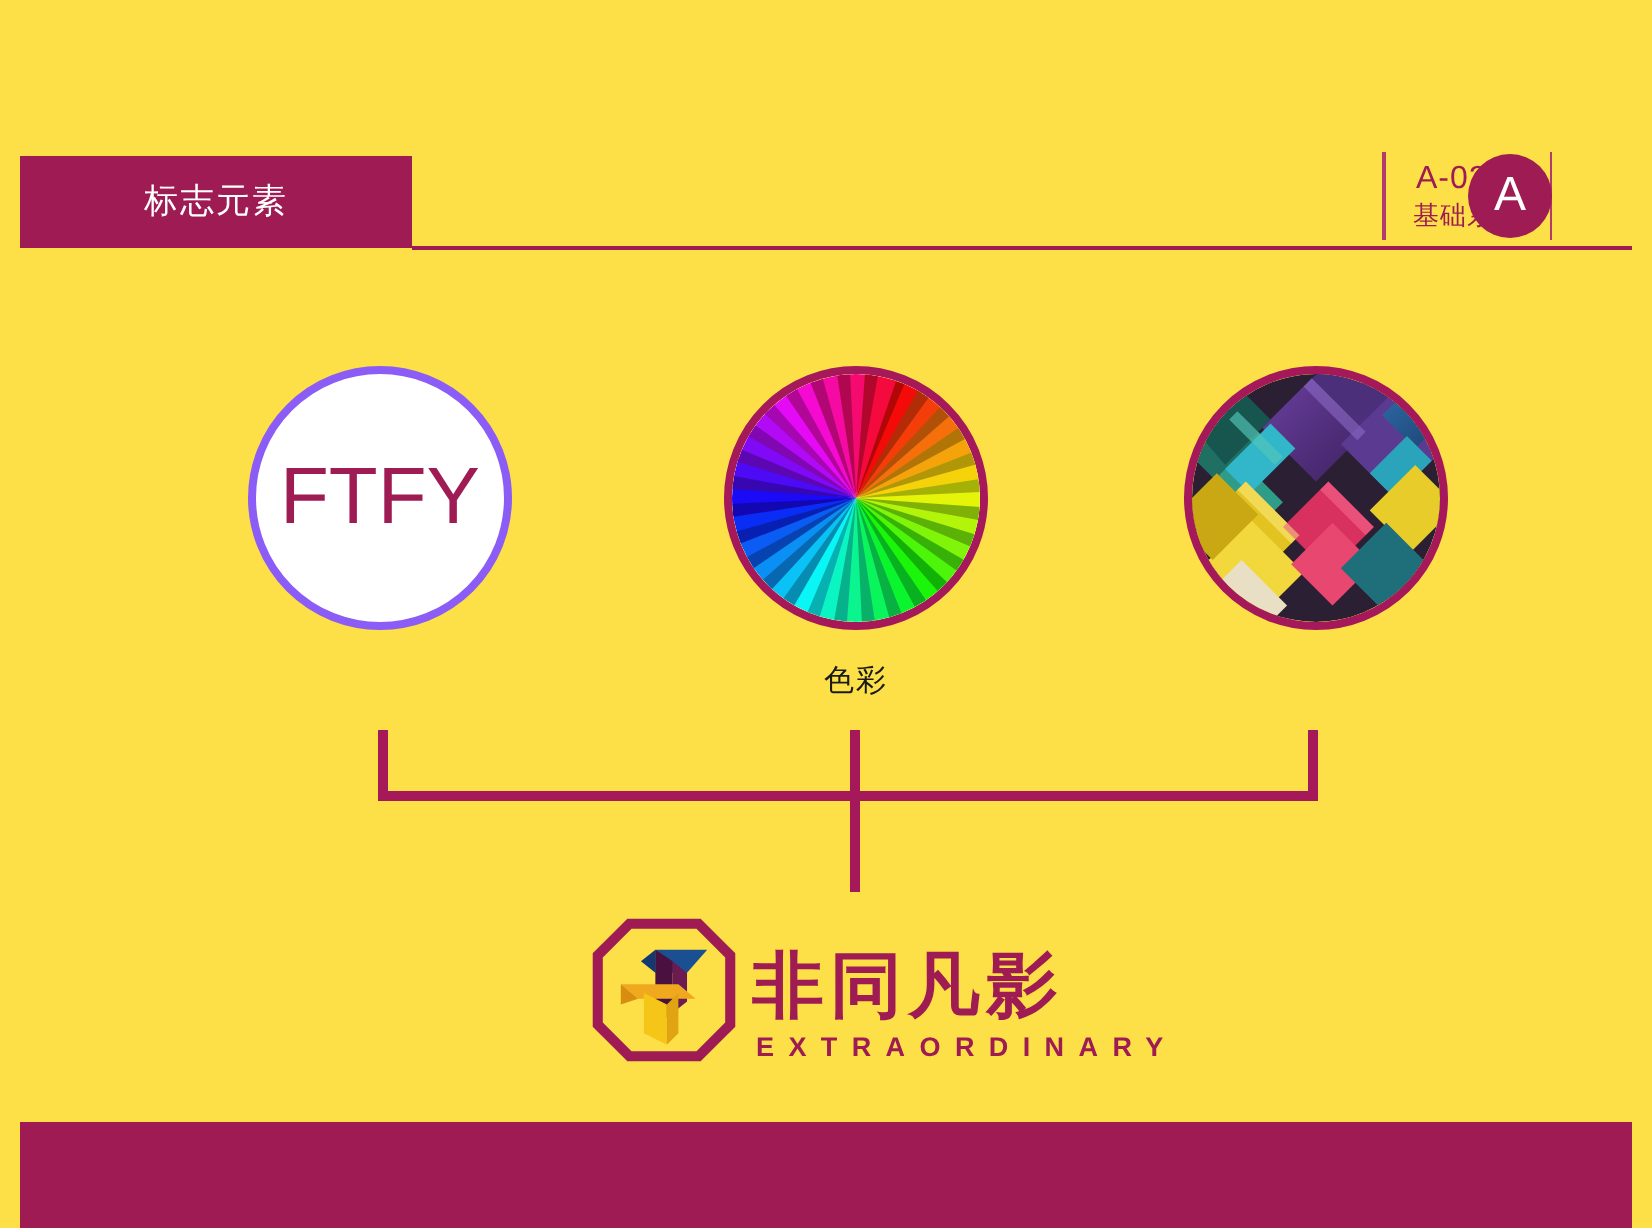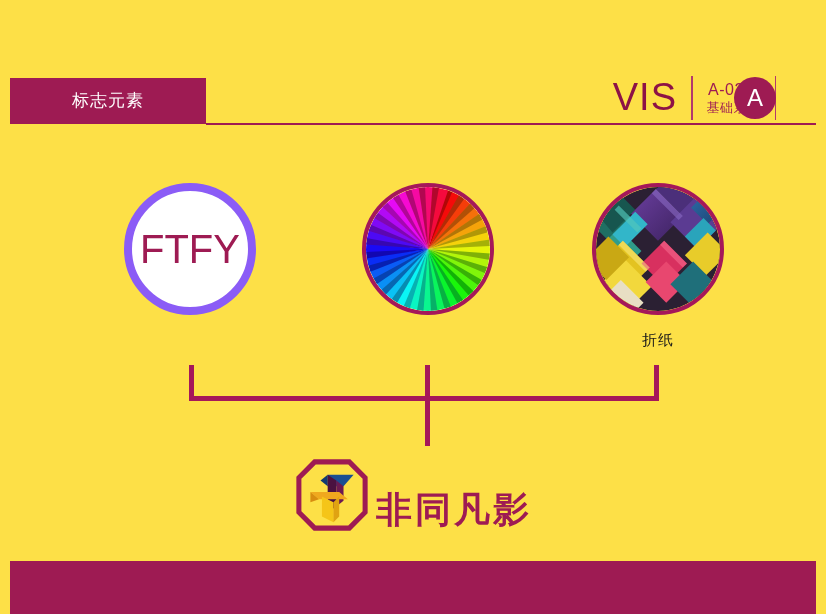--- a/index.html
+++ b/index.html
@@ -115,21 +115,21 @@
   .circle-item.c3 { left: 568px; }
   .disc {
     width: 132px;
     height: 132px;
     margin: 0 auto;
     border-radius: 50%;
     position: relative;
     overflow: hidden;
   }
   .disc.outline {
-    border: 8px solid #8b5cf6;
+    border: 4px solid #8b5cf6;
     box-sizing: border-box;
     background: #ffffff;
   }
   .disc.framed {
     border: 4px solid #a5185a;
     box-sizing: border-box;
   }
   .initials {
     position: absolute;
     left: 0; right: 0; top: 50%;
@@ -196,21 +196,20 @@
 
 <div id="page">
 
   <div id="header-band">
     <div id="header-title">标志元素</div>
   </div>
 
   <div id="header-rule"></div>
 
   <div id="header-right">
-    <div id="vis-word">VIS</div>
     <div class="v-divider"></div>
     <div id="code-block">
       <div id="code-num">A-02-2</div>
       <div id="code-sub">基础系统</div>
     </div>
     <div class="v-divider"></div>
   </div>
 
   <div id="section-badge">A</div>
 
@@ -286,20 +285,21 @@
                 <path d="M60,60 L37.21,2.34 A62,62 0 0 1 52.67,-1.57 Z" fill="hsl(321,92%,50%)"></path>
                 <path d="M60,60 L37.21,2.34 A62,62 0 0 1 43.36,0.28 Z" fill="#000" opacity="0.28"></path>
                 <path d="M60,60 L50.61,-1.28 A62,62 0 0 1 66.56,-1.65 Z" fill="hsl(334,92%,50%)"></path>
                 <path d="M60,60 L50.61,-1.28 A62,62 0 0 1 57.06,-1.93 Z" fill="#000" opacity="0.28"></path>
                 <path d="M60,60 L64.48,-1.84 A62,62 0 0 1 80.11,1.35 Z" fill="hsl(347,92%,50%)"></path>
                 <path d="M60,60 L64.48,-1.84 A62,62 0 0 1 70.92,-1.03 Z" fill="#000" opacity="0.28"></path>
               </g>
           </g>
         </svg>
       </div>
+      <div class="circle-caption">色彩</div>
     </div>
 
     <div class="circle-item c3">
       <div class="disc framed">
         <svg viewBox="0 0 120 120" width="100%" height="100%">
           <defs>
             <clipPath id="paperclip">
                 <circle cx="60" cy="60" r="60"></circle>
               </clipPath>
             <linearGradient id="pg1" x1="0" y1="0" x2="1" y2="1">
@@ -341,21 +341,20 @@
 
             <polygon points="4,110 24,90 46,112 26,132" fill="#e8dfc4"></polygon>
 
             <polygon points="22,18 44,40 40,44 18,22" fill="#53c7bb" opacity="0.65"></polygon>
             <polygon points="58,2 84,28 80,32 54,6" fill="#8a6ac4" opacity="0.6"></polygon>
             <polygon points="26,52 52,78 48,82 22,56" fill="#fff08a" opacity="0.5"></polygon>
             <polygon points="66,52 88,74 84,78 62,56" fill="#ff7b9c" opacity="0.45"></polygon>
           </g>
         </svg>
       </div>
-      <div class="circle-caption">折纸</div>
     </div>
   </div>
 
   <svg id="connector" viewBox="0 0 826 110">
     <g stroke="#a5185a" stroke-width="5" fill="none" shape-rendering="crispEdges">
 
       <line x1="189" y1="48" x2="659" y2="48"></line>
 
       <line x1="191.5" y1="15" x2="191.5" y2="50"></line>
 
@@ -382,18 +381,19 @@
       <polygon points="20,46 32,56 20,60" fill="#d88c10"></polygon>
 
       <polygon points="36,52 52,60 52,88 36,80" fill="#f5c518"></polygon>
       <polygon points="52,60 60,52 60,80 52,88" fill="#e0a312"></polygon>
     </svg>
 
     <div id="logo-text">
       <svg id="logo-cn" viewBox="0 0 170 44" width="170" height="44">
         <text x="0" y="35" font-family="'DejaVu Sans','Liberation Sans',sans-serif" font-size="36" font-weight="bold" fill="#9e1b53" letter-spacing="3">非同凡影</text>
       </svg>
+      <span id="logo-en">EXTRAORDINARY</span>
     </div>
   </div>
 
   <div id="footer-band"></div>
 
 </div>
 
 </body></html>

